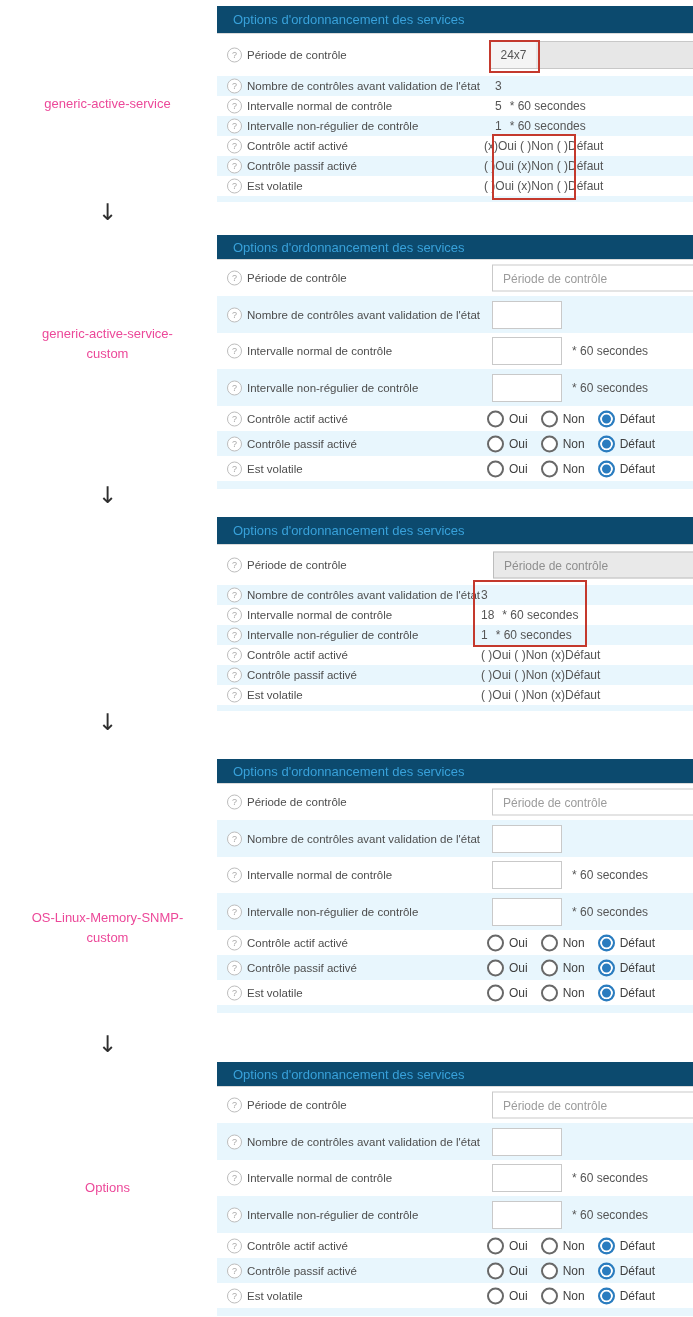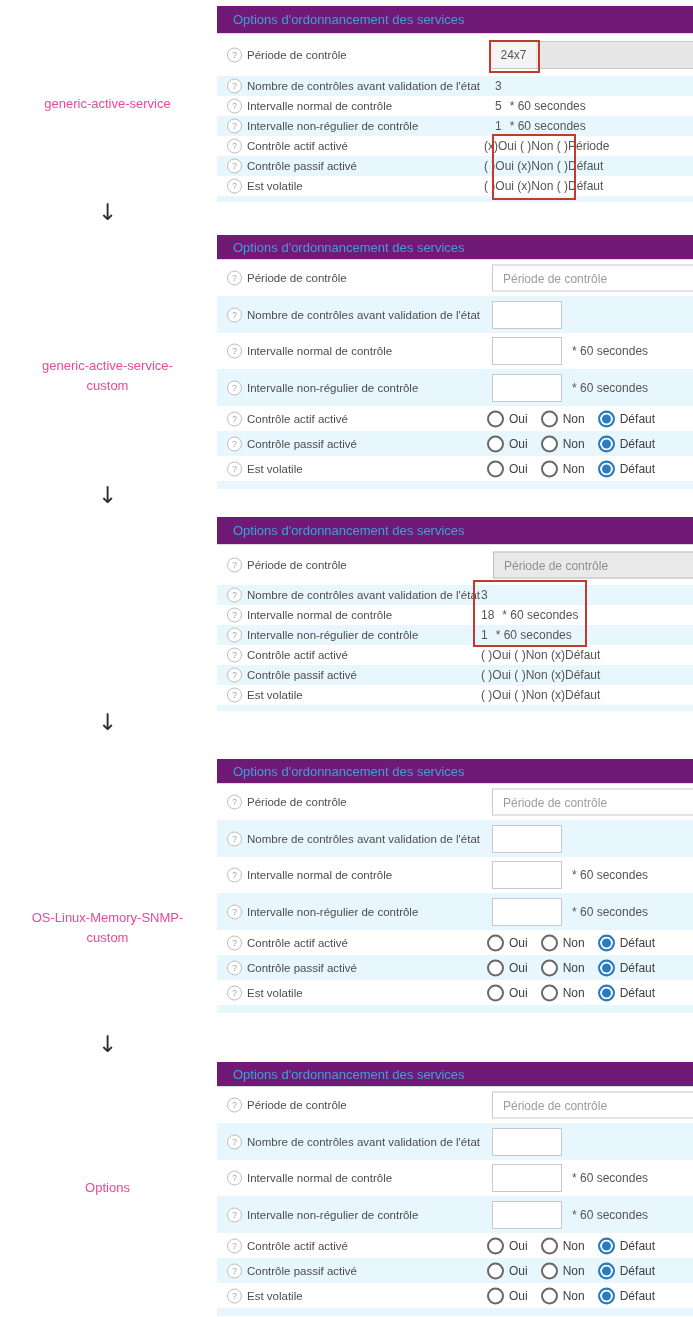--- a/index.html
+++ b/index.html
@@ -7,21 +7,21 @@
          font-family:"Liberation Sans",sans-serif;}
 
   
   .tpl-label{position:absolute;left:0;width:215px;text-align:center;
              font-family:Liberation Sans, sans-serif;font-size:13px;line-height:20px;color:#ec4899;}
   .down-arrow{position:absolute;left:0;width:215px;text-align:center;font-size:23px;line-height:26px;
               color:#2e2e2e;font-family:"DejaVu Sans",sans-serif;}
 
   
   .panel{position:absolute;left:217px;width:476px;overflow:hidden;background:#ffffff;}
-  .p-h{background:#701a75;border-bottom:1px solid #dadada;display:flex;align-items:center;
+  .p-h{background:#0c4a6e;border-bottom:1px solid #dadada;display:flex;align-items:center;
        padding-left:16px;font-size:13px;color:#38a1da;}
   .panel.compact .p-h{height:27px;}
   .panel.form .p-h{height:24px;}
   .footer-strip{height:8px;background:#e8f6fd;}
   .panel.compact .footer-strip{height:6px;}
 
   .row{position:relative;}
   .row.alt{background:#e8f6fd;}
   .r-c{height:20px;}          
   .r-first{height:42px;}      
@@ -75,21 +75,21 @@
 </head>
 <body>
 
 <div class="stage">
 
   <div class="tpl-label" style="top:94px">
     <span>generic-active-service</span>
   </div>
   <div class="down-arrow" style="top:199px">↓</div>
 
-  <div class="tpl-label" style="top:356px">
+  <div class="tpl-label" style="top:324px">
     <span>generic-active-service-</span><br>
     <span>custom</span>
   </div>
   <div class="down-arrow" style="top:482px">↓</div>
 
   <div class="down-arrow" style="top:709px">↓</div>
 
   <div class="tpl-label" style="top:908px">
     <span>OS-Linux-Memory-SNMP-</span><br>
     <span>custom</span>
@@ -131,21 +131,21 @@
       <span class="rlabel">Intervalle non-régulier de contrôle</span>
       <div class="rvalue">
           <span class="vnum">1</span>
           <span>* 60 secondes</span>
         </div>
     </div>
     <div class="row r-c">
       <span class="qicon">?</span>
       <span class="rlabel">Contrôle actif activé</span>
       <div class="rvalue rv-radio">
-          <span>(x)Oui ( )Non ( )Période</span>
+          <span>(x)Oui ( )Non ( )Défaut</span>
         </div>
     </div>
     <div class="row r-c alt">
       <span class="qicon">?</span>
       <span class="rlabel">Contrôle passif activé</span>
       <div class="rvalue rv-radio">
           <span>( )Oui (x)Non ( )Défaut</span>
         </div>
     </div>
     <div class="row r-c">

